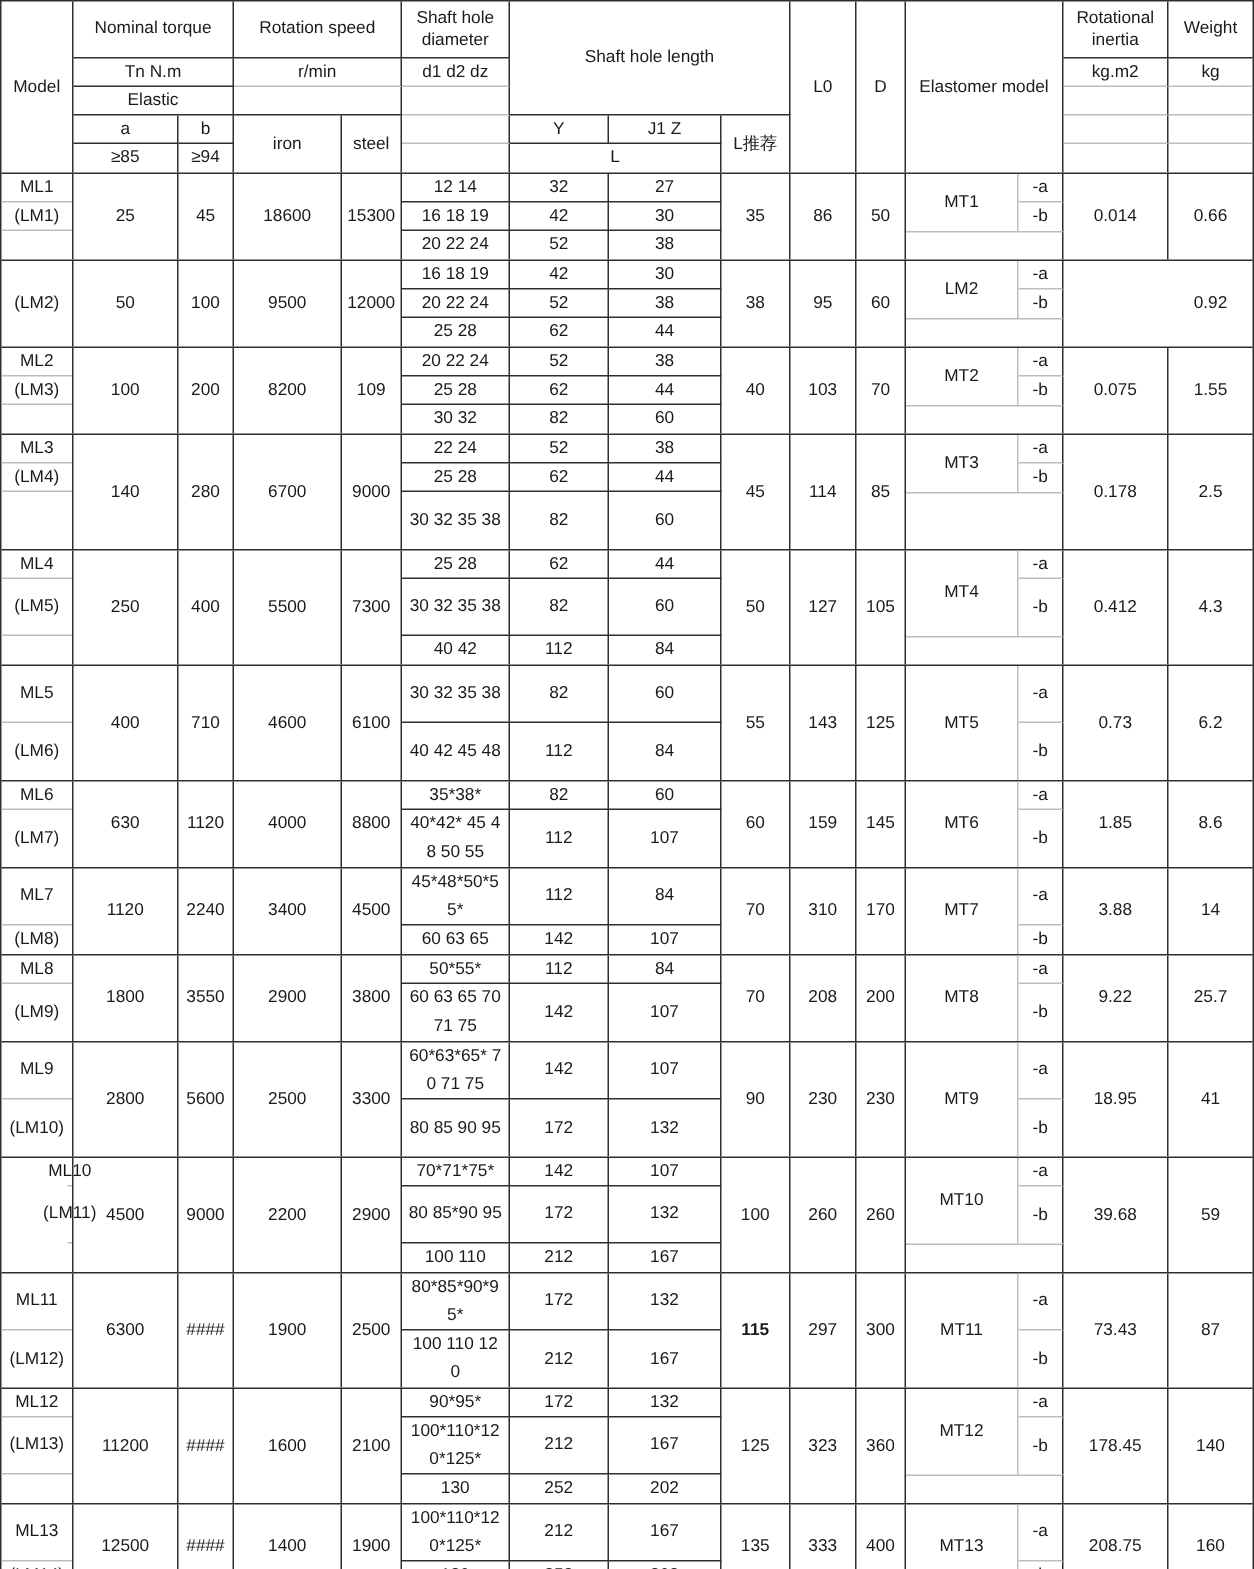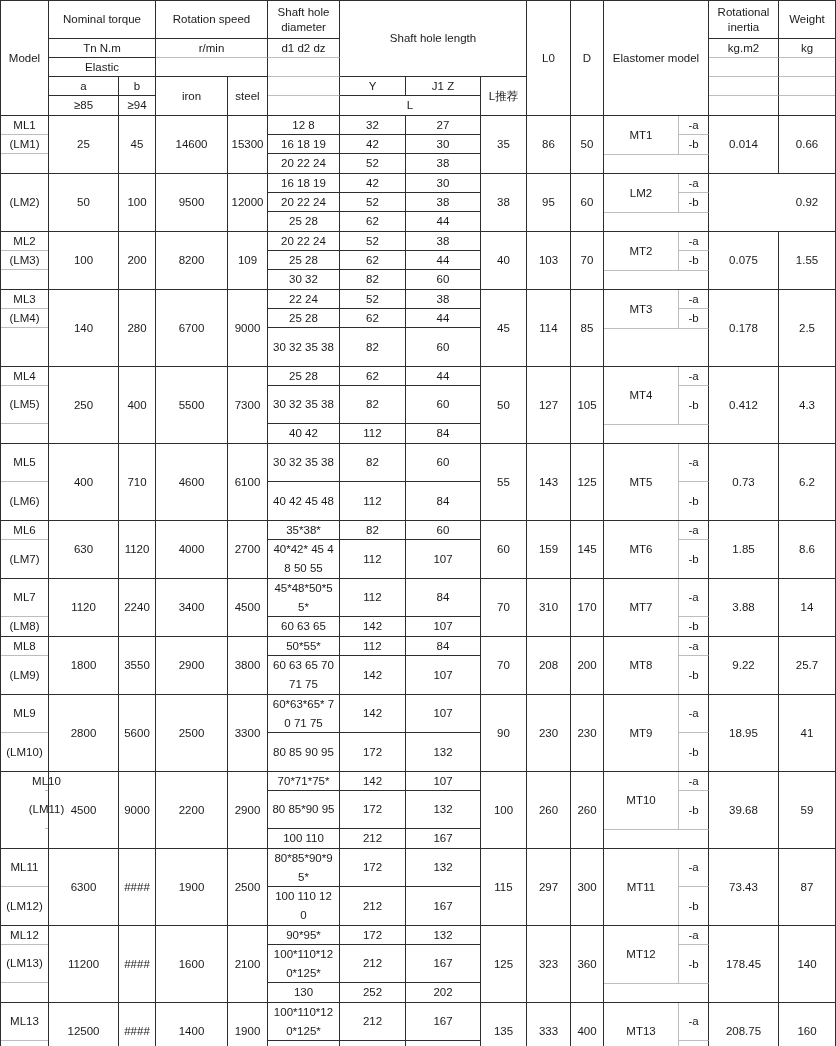--- a/index.html
+++ b/index.html
@@ -72,23 +72,23 @@
     <div class="h hnr" style="grid-column:15;grid-row:5"></div>
   </div>
   <div id="tbody">
       <div class="grp" style="grid-template-rows: 19px 19px 19px;">
         <div class="c model top" style="grid-area: 1 / 1 / -1;">
           <div class="ml mlg" style="height: 19px;">ML1</div>
           <div class="ml mlg" style="height: 19px;">(LM1)</div>
         </div>
         <div class="c" style="grid-area: 1 / 2 / -1;">25</div>
         <div class="c" style="grid-area: 1 / 3 / -1;">45</div>
-        <div class="c" style="grid-area: 1 / 4 / -1;">14600</div>
+        <div class="c" style="grid-area: 1 / 4 / -1;">18600</div>
         <div class="c" style="grid-area: 1 / 5 / -1;">15300</div>
-        <div class="c dcell bb" style="grid-area: 1 / 6;">12 8</div>
+        <div class="c dcell bb" style="grid-area: 1 / 6;">12 14</div>
         <div class="c  bb" style="grid-area: 1 / 7;">32</div>
         <div class="c  bb" style="grid-area: 1 / 8;">27</div>
         <div class="c dcell bb" style="grid-area: 2 / 6;">16 18 19</div>
         <div class="c  bb" style="grid-area: 2 / 7;">42</div>
         <div class="c  bb" style="grid-area: 2 / 8;">30</div>
         <div class="c dcell" style="grid-area: 3 / 6;">20 22 24</div>
         <div class="c" style="grid-area: 3 / 7;">52</div>
         <div class="c" style="grid-area: 3 / 8;">38</div>
         <div class="c" style="grid-area: 1 / 9 / -1;">35</div>
         <div class="c" style="grid-area: 1 / 10 / -1;">86</div>
@@ -233,21 +233,21 @@
         <div class="c nr" style="grid-area: 1 / 15 / -1;">6.2</div>
       </div>
       <div class="grp" style="grid-template-rows: 19px 38px;">
         <div class="c model top" style="grid-area: 1 / 1 / -1;">
           <div class="ml mlg" style="height: 19px;">ML6</div>
           <div class="ml" style="height: 38px;">(LM7)</div>
         </div>
         <div class="c" style="grid-area: 1 / 2 / -1;">630</div>
         <div class="c" style="grid-area: 1 / 3 / -1;">1120</div>
         <div class="c" style="grid-area: 1 / 4 / -1;">4000</div>
-        <div class="c" style="grid-area: 1 / 5 / -1;">2700</div>
+        <div class="c" style="grid-area: 1 / 5 / -1;">8800</div>
         <div class="c dcell bb" style="grid-area: 1 / 6;">35*38*</div>
         <div class="c  bb" style="grid-area: 1 / 7;">82</div>
         <div class="c  bb" style="grid-area: 1 / 8;">60</div>
         <div class="c dcell" style="grid-area: 2 / 6;">40*42* 45 48 50 55</div>
         <div class="c" style="grid-area: 2 / 7;">112</div>
         <div class="c" style="grid-area: 2 / 8;">107</div>
         <div class="c" style="grid-area: 1 / 9 / -1;">60</div>
         <div class="c" style="grid-area: 1 / 10 / -1; text-align: right;">159</div>
         <div class="c" style="grid-area: 1 / 11 / -1;">145</div>
         <div class="c ename" style="grid-area: 1 / 12 / 3;">MT6</div>
@@ -364,21 +364,21 @@
         <div class="c" style="grid-area: 1 / 2 / -1;">6300</div>
         <div class="c" style="grid-area: 1 / 3 / -1;">####</div>
         <div class="c" style="grid-area: 1 / 4 / -1;">1900</div>
         <div class="c" style="grid-area: 1 / 5 / -1;">2500</div>
         <div class="c dcell bb" style="grid-area: 1 / 6;">80*85*90*95*</div>
         <div class="c  bb" style="grid-area: 1 / 7;">172</div>
         <div class="c  bb" style="grid-area: 1 / 8;">132</div>
         <div class="c dcell" style="grid-area: 2 / 6;">100 110 120</div>
         <div class="c" style="grid-area: 2 / 7;">212</div>
         <div class="c" style="grid-area: 2 / 8;">167</div>
-        <div class="c" style="grid-area: 1 / 9 / -1;">115</div>
+        <div class="c" style="grid-area: 1 / 9 / -1; font-weight: bold;">115</div>
         <div class="c" style="grid-area: 1 / 10 / -1;">297</div>
         <div class="c" style="grid-area: 1 / 11 / -1;">300</div>
         <div class="c ename" style="grid-area: 1 / 12 / 3;">MT11</div>
         <div class="c bbg" style="grid-area: 1 / 13;">-a</div>
         <div class="c" style="grid-area: 2 / 13;">-b</div>
         <div class="c" style="grid-area: 1 / 14 / -1;">73.43</div>
         <div class="c nr" style="grid-area: 1 / 15 / -1;">87</div>
       </div>
       <div class="grp" style="grid-template-rows: 19px 38px 19px;">
         <div class="c model top" style="grid-area: 1 / 1 / -1;">

